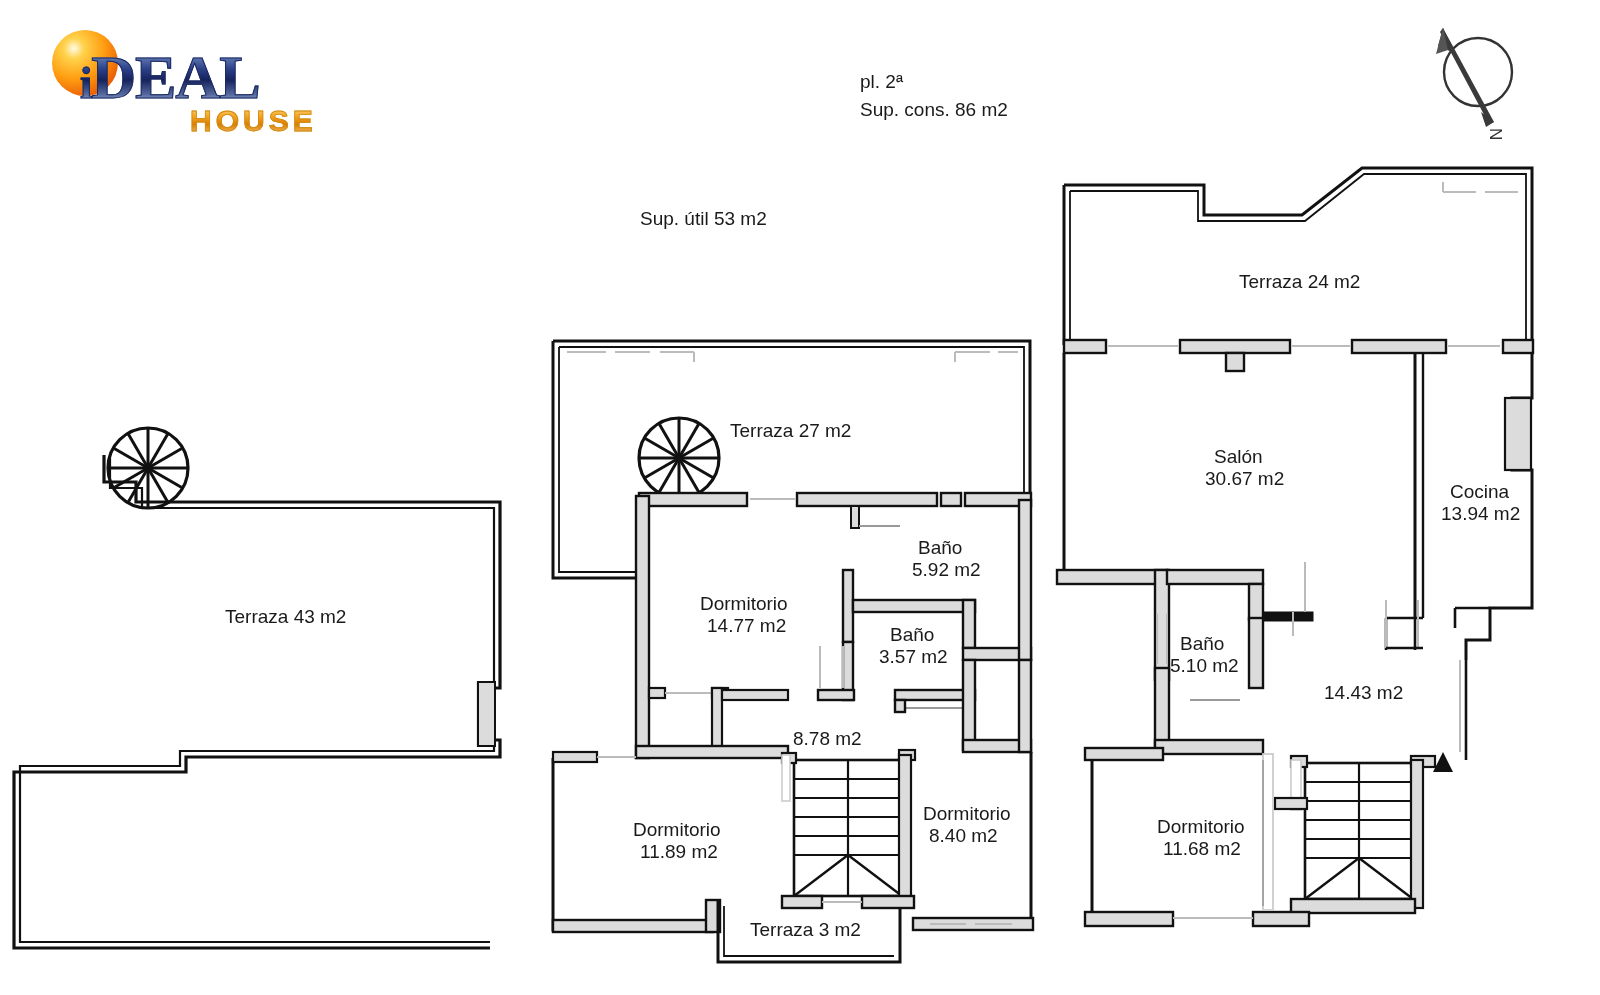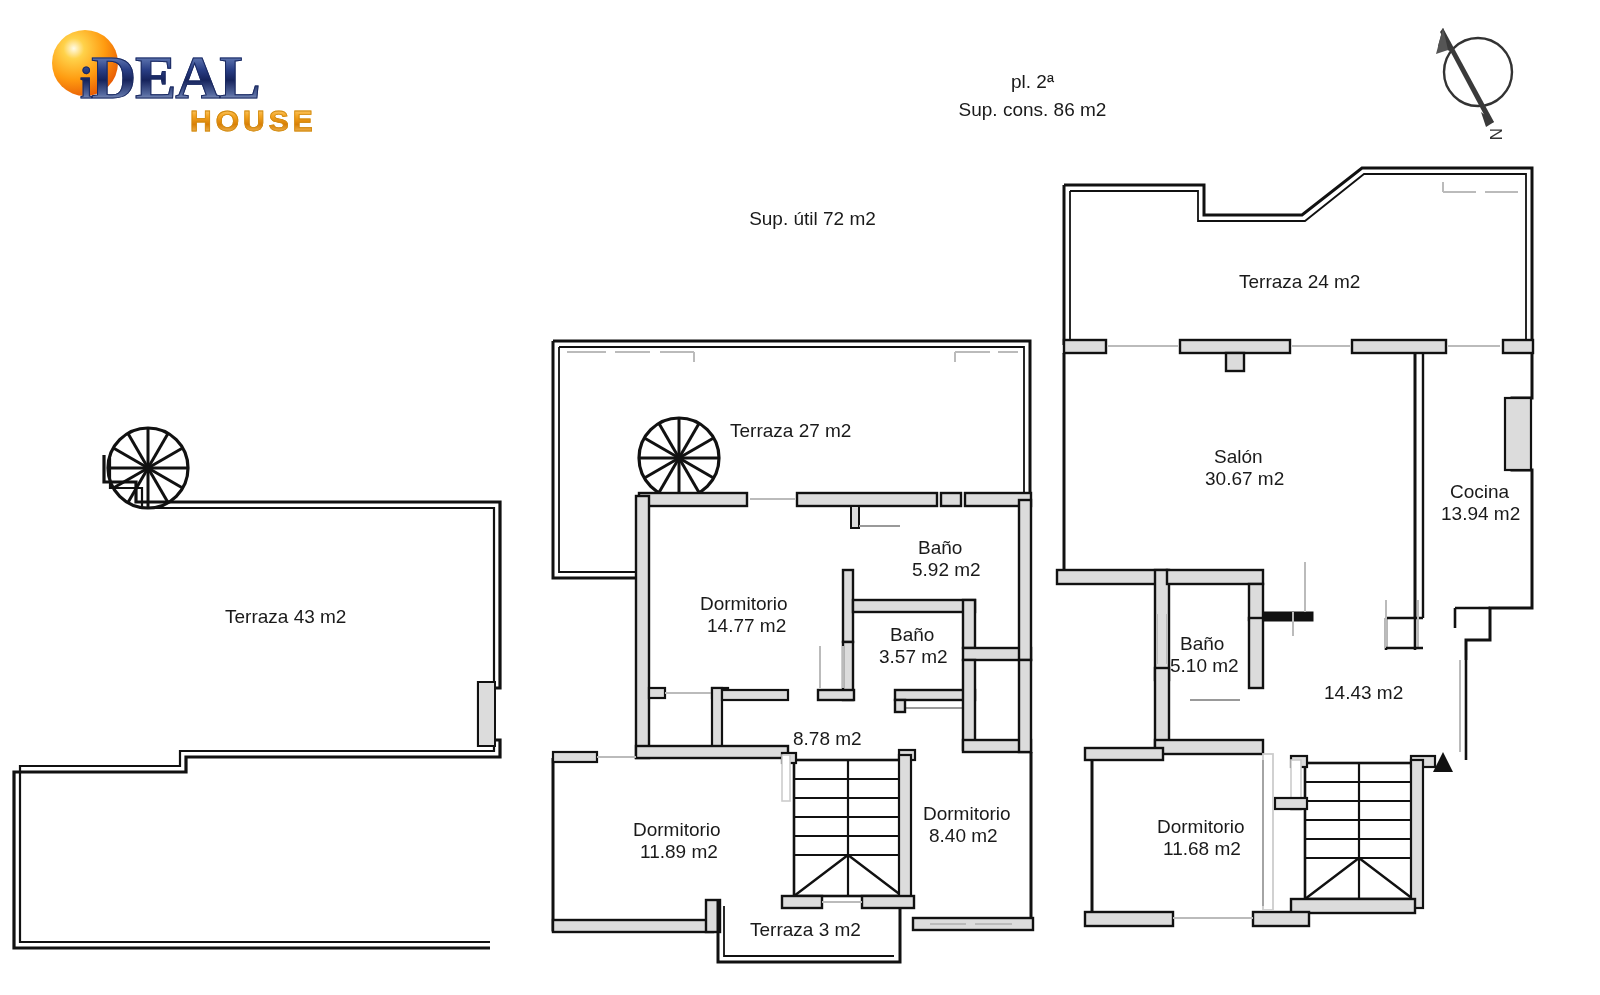--- a/index.html
+++ b/index.html
@@ -70,21 +70,21 @@
     background: linear-gradient(180deg, #ffe7a8 0%, #f5a623 35%, #d97f05 60%, #ffd98a 100%);
     -webkit-background-clip: text;
     background-clip: text;
     color: transparent;
     -webkit-text-stroke: 0.8px #d08a10;
   }
 
   
   .plan-header {
     position: absolute;
-    text-align: center;
+    text-align: left;
     font-size: 19px;
     line-height: 28px;
     color: #1a1a1a;
     white-space: nowrap;
   }
   #header-pl2 { left: 860px; top: 68px; width: 345px; }
   #header-pl3 { left: 640px; top: 205px; width: 345px; }
   .plan-header .floor-label { display: block; }
   .plan-header .sup-line { display: block; }
 
@@ -103,21 +103,21 @@
   <div class="logo-ideal"><span class="small-i">i</span><span>DEAL</span></div>
   <div class="logo-house">HOUSE</div>
 </div>
 
 <div class="plan-header" id="header-pl2">
   <span class="floor-label">pl. 2ª</span>
   <span class="sup-line">Sup. cons. 86 m2</span>
 </div>
 
 <div class="plan-header" id="header-pl3">
-  <span class="sup-line">Sup. útil 72 m2</span>
+  <span class="sup-line">Sup. útil 53 m2</span>
 </div>
 
 <svg id="canvas" viewBox="0 0 1600 995" xmlns="http://www.w3.org/2000/svg">
 
   <defs>
     <g id="spiral-stair-glyph">
       <circle cx="0" cy="0" r="40" fill="none" stroke="#111" stroke-width="3.2"></circle>
       <line x1="0" y1="0" x2="0" y2="-40" stroke="#111" stroke-width="3"></line>
       <line x1="0" y1="0" x2="20" y2="-34.6" stroke="#111" stroke-width="3"></line>
       <line x1="0" y1="0" x2="34.6" y2="-20" stroke="#111" stroke-width="3"></line>

